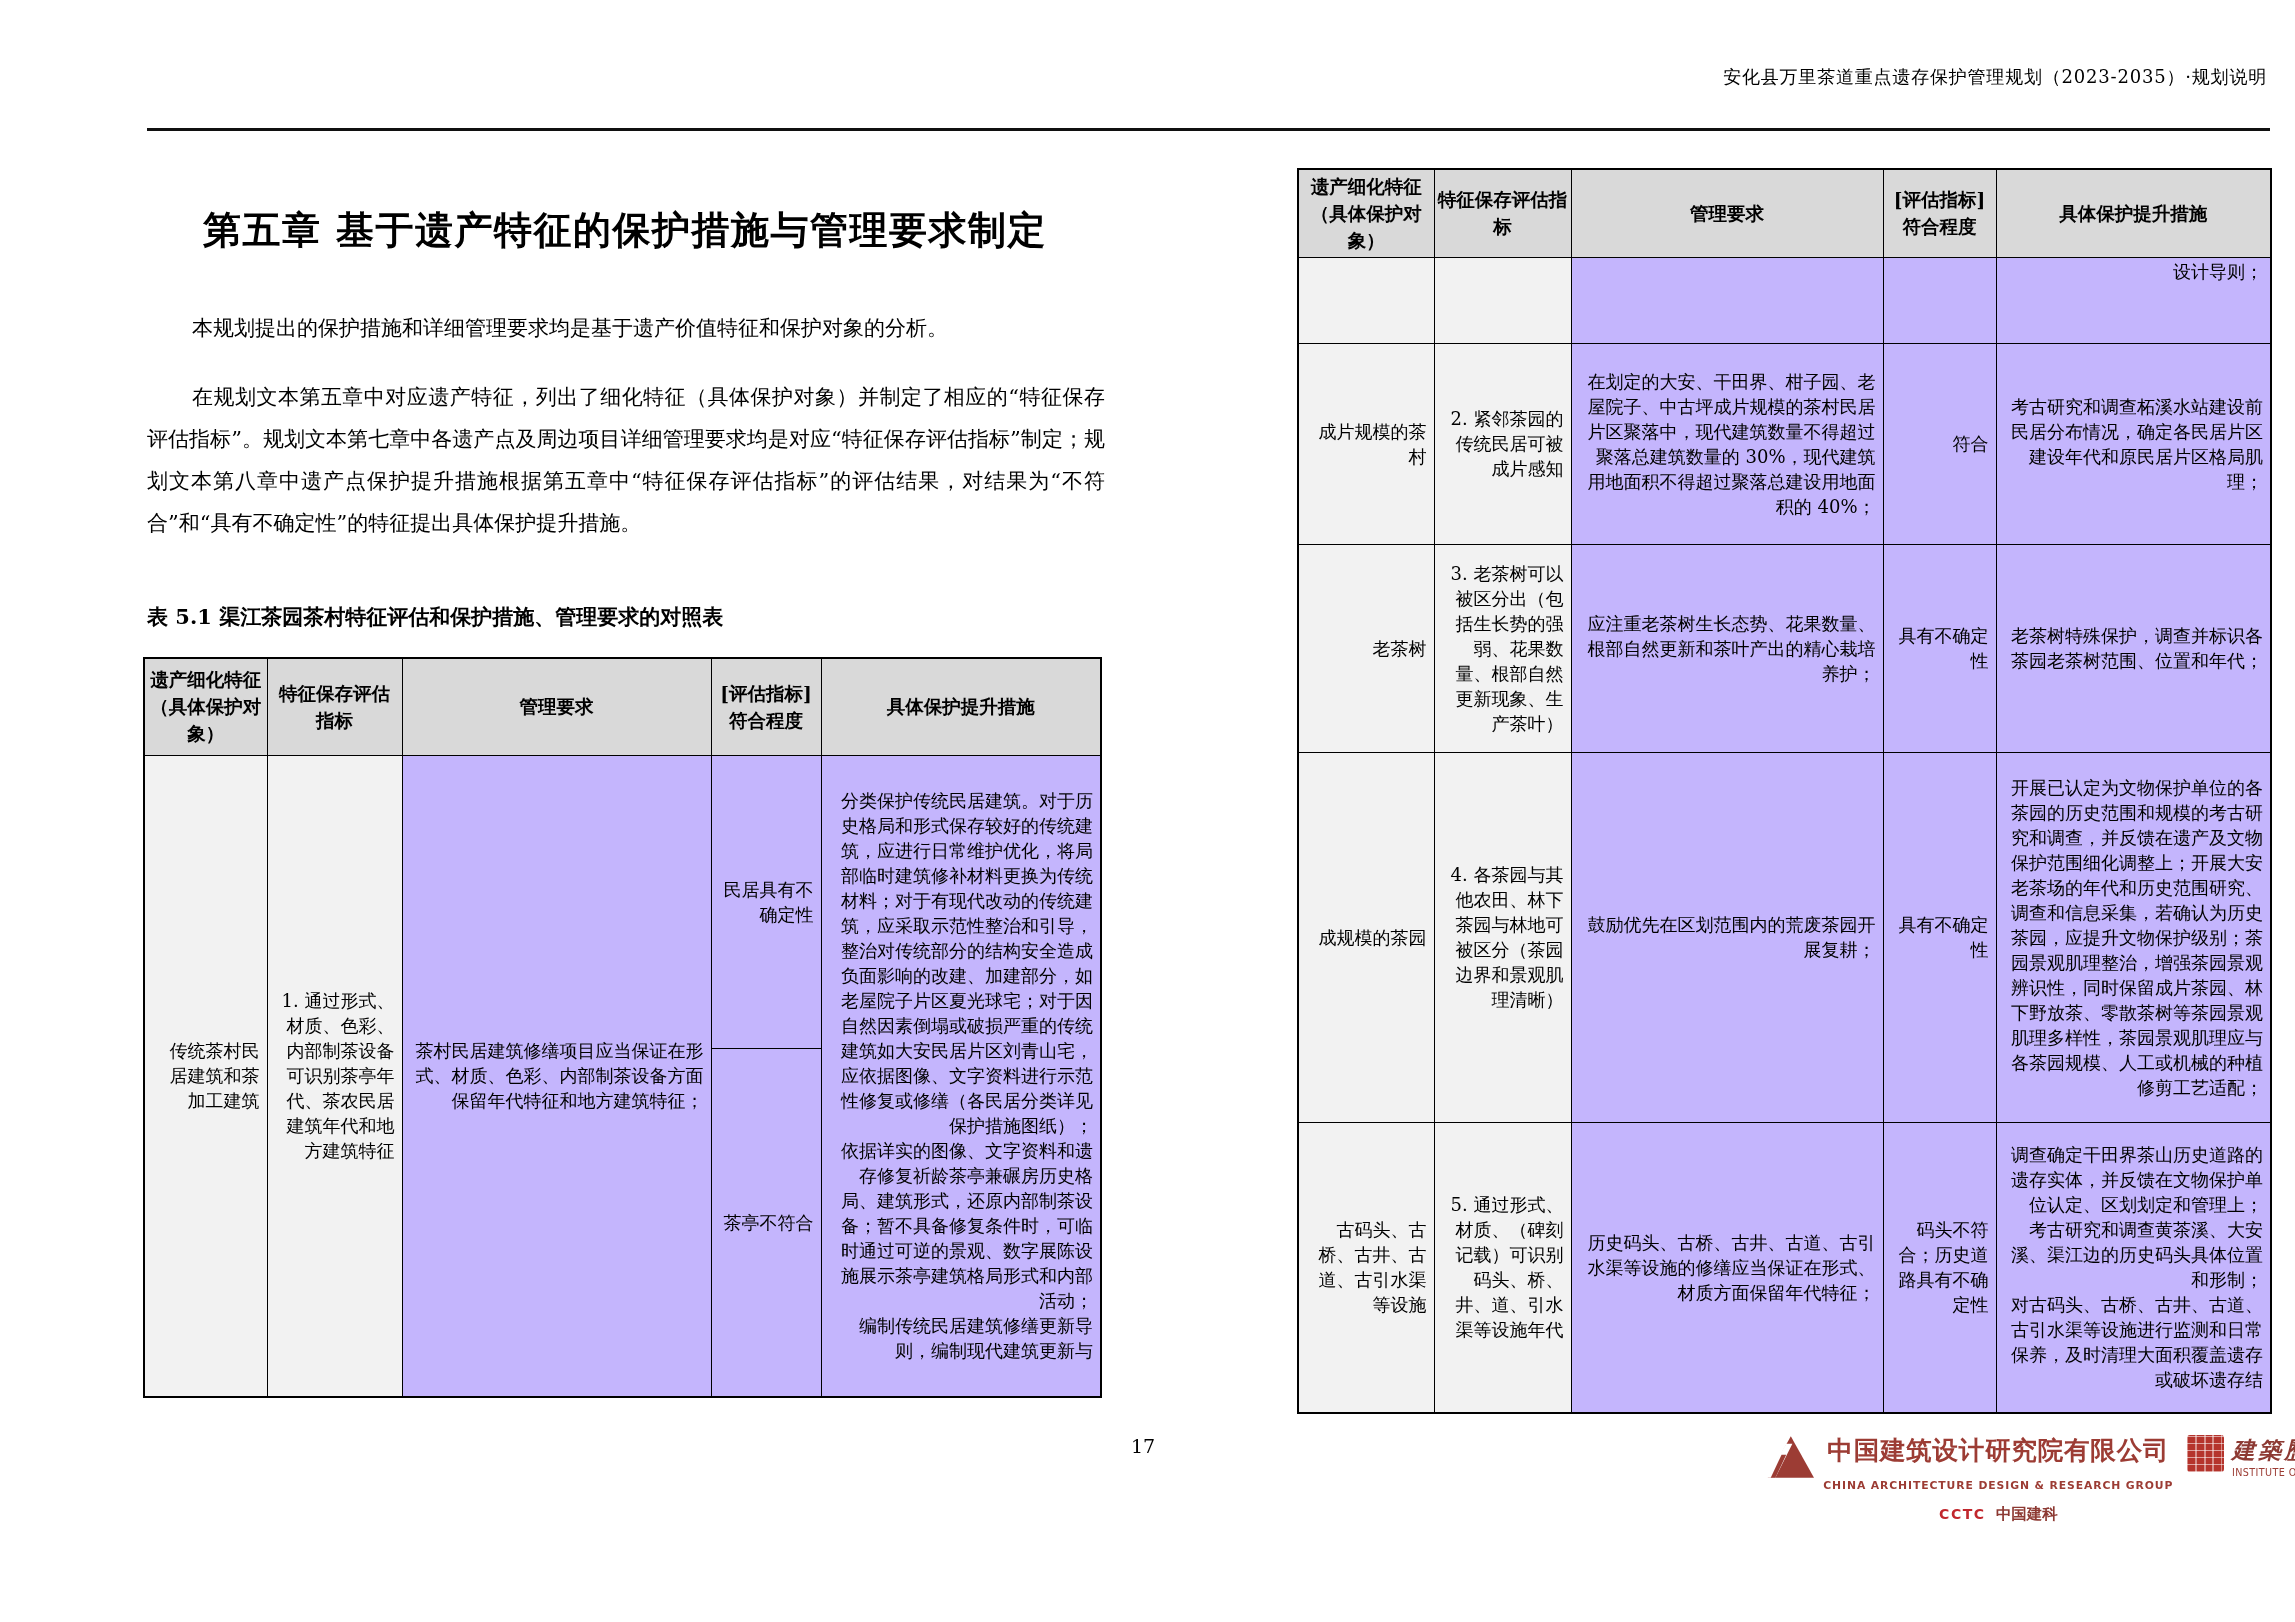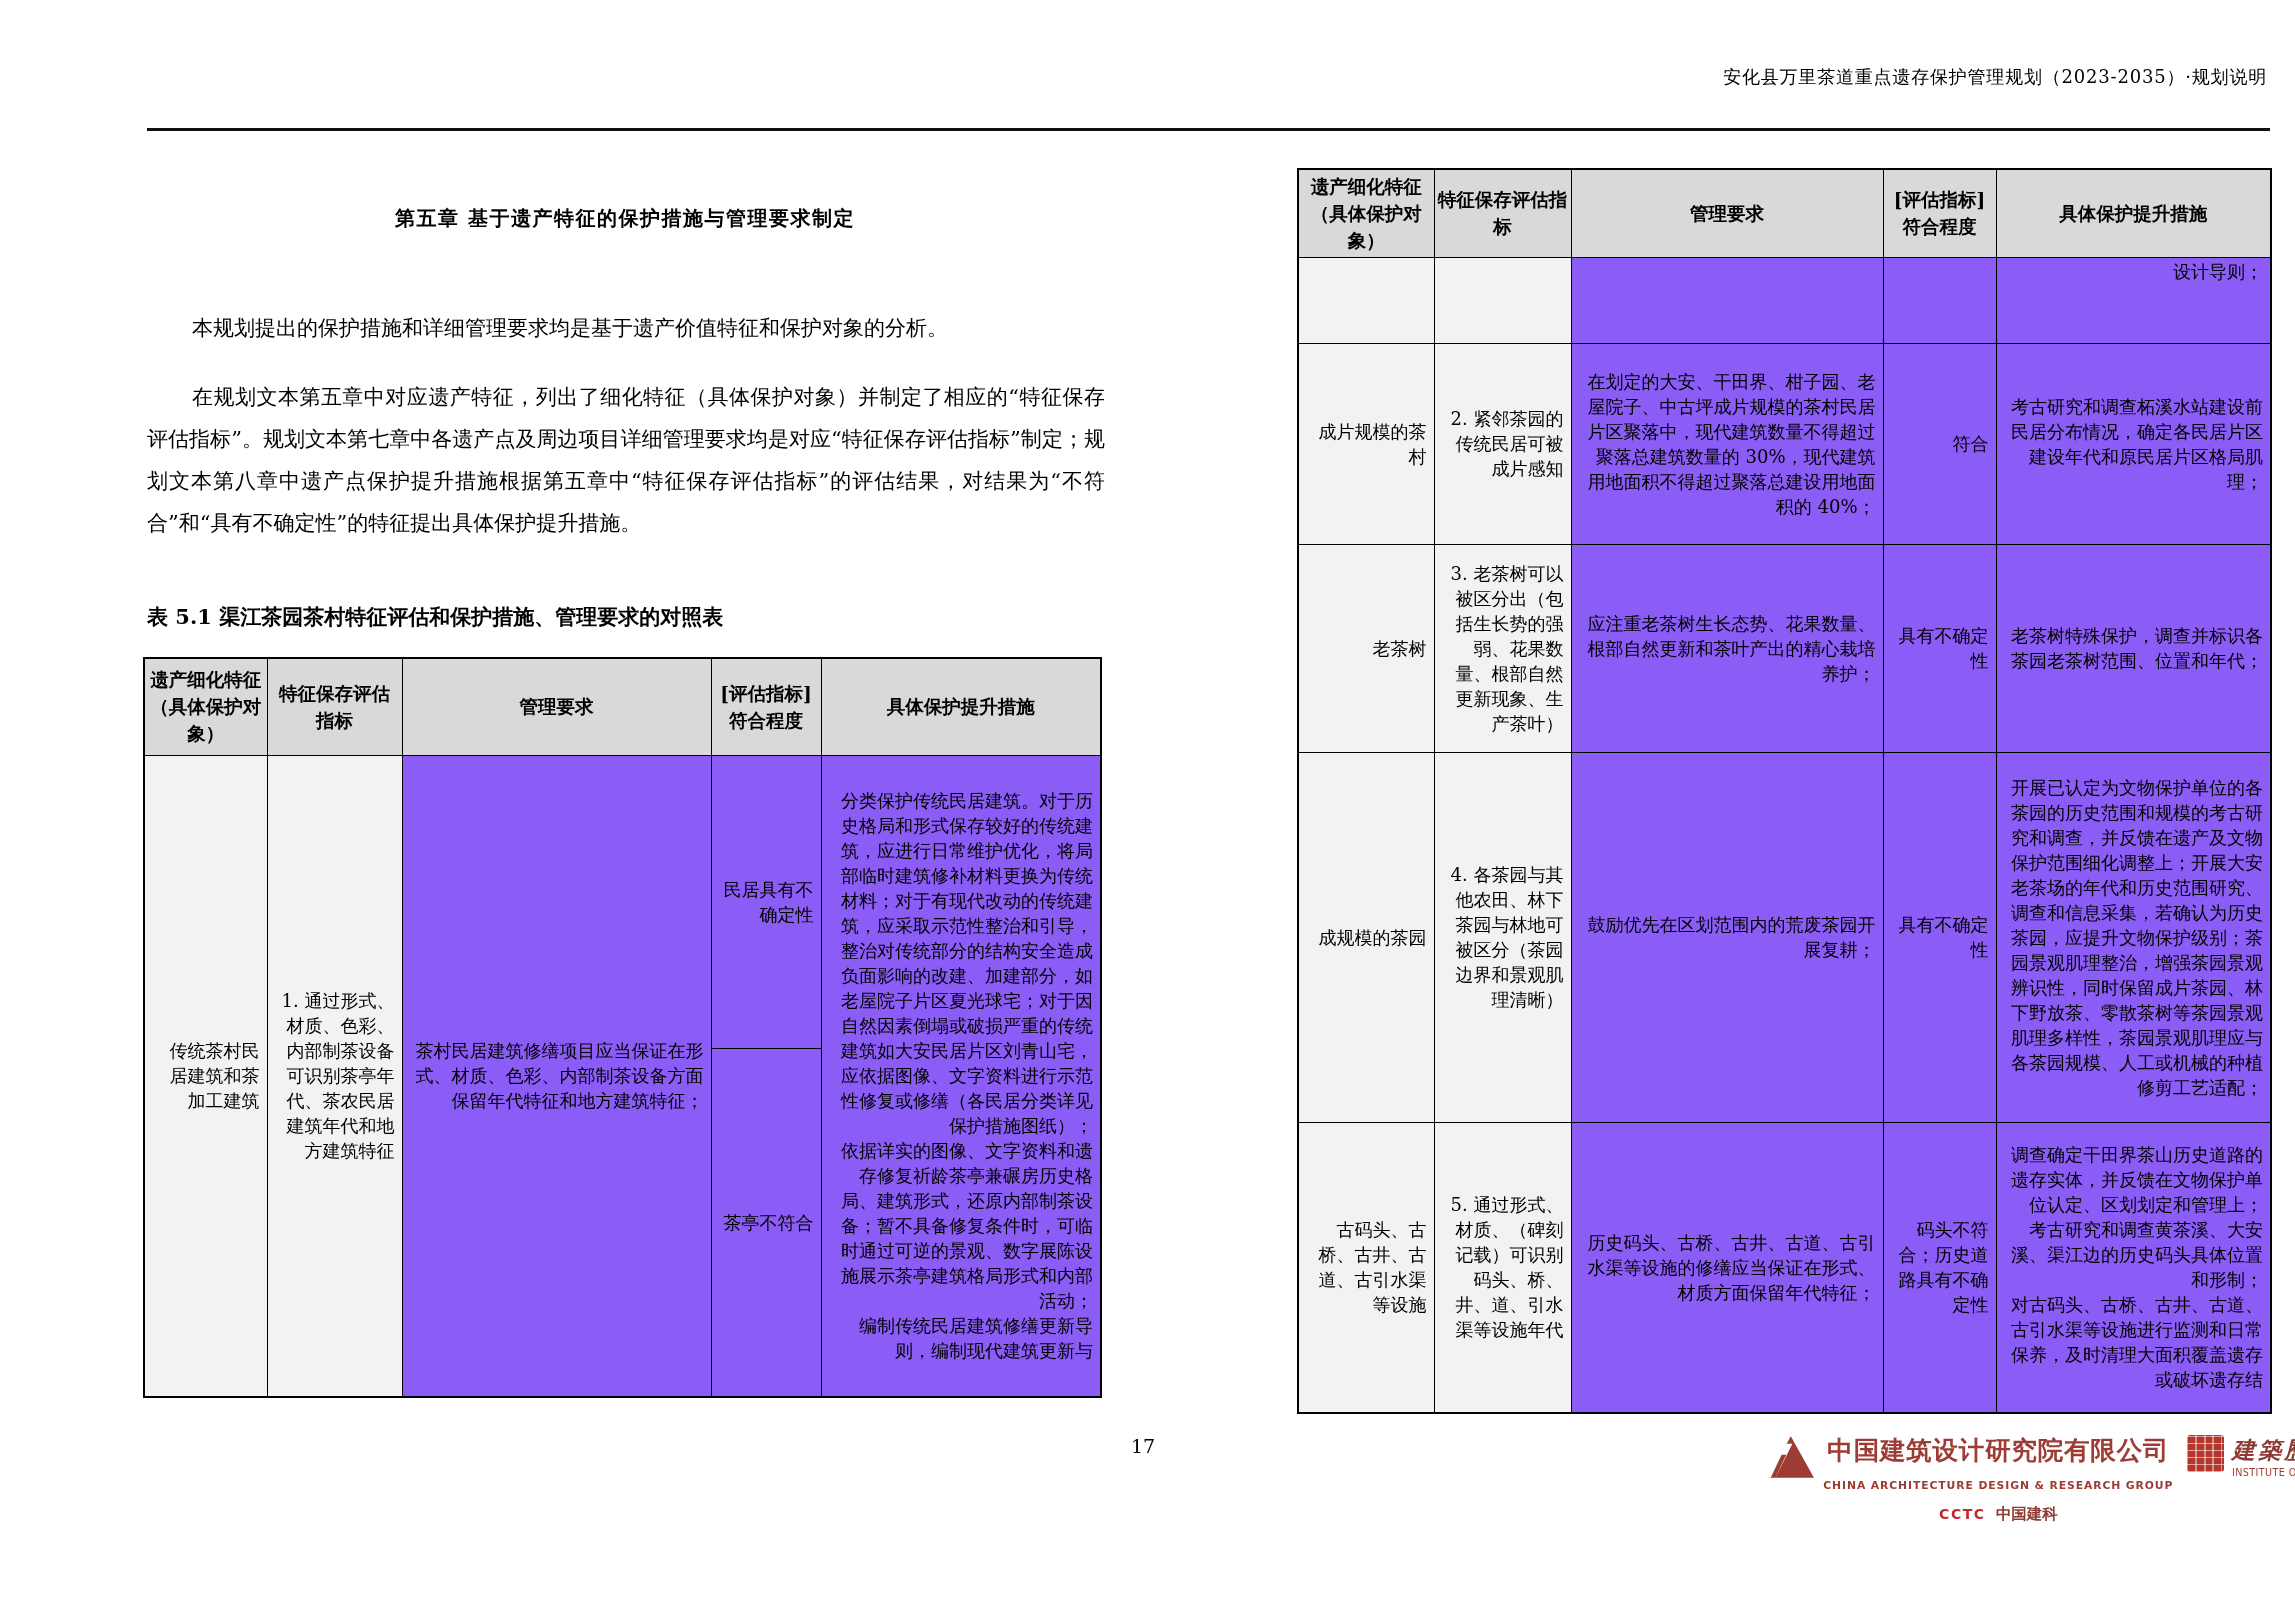--- a/index.html
+++ b/index.html
@@ -8,35 +8,35 @@
     font-family:"DejaVu Serif","Liberation Serif",serif; color:#000;
   }
   .page-header {
     position:absolute; top:65px; right:28px; font-size:18px; letter-spacing:0.8px;
   }
   .header-rule {
     position:absolute; left:147px; top:128px; width:2123px; height:3.1px; background:#101010;
   }
   .chapter-title {
     position:absolute; left:147px; top:205px; width:956px; text-align:center;
-    font-size:20px; font-weight:bold; letter-spacing:1.5px;
+    font-size:38px; font-weight:bold; letter-spacing:1.5px;
   }
   .para {
     position:absolute; left:147px; width:958px; font-size:21px; line-height:42px;
     text-align:justify; text-indent:45px;
   }
   .para-1 { top:307px; }
   .para-2 { top:376px; }
   .table-caption {
     position:absolute; left:147px; top:603px; width:956px; 
     font-size:21px; font-weight:bold;
   }
   table.doc {
     position:absolute; border-collapse:collapse; table-layout:fixed;
-    border:2.3px solid #000; background:#8b5cf6;
+    border:2.3px solid #000; background:#c4b5fd;
   }
   table.doc td, table.doc th {
     border:1.5px solid #000; font-size:18px; line-height:25px;
     padding:1.5px 7px; overflow:hidden; vertical-align:middle; word-break:break-all;text-align:right;
   }
   table.doc th {
     background:#d9d9d9; text-align:center; font-weight:bold;
     font-size:18.5px; line-height:27px; padding:1.5px 3.1px;
   }
   .shade { background:#f2f2f2; }

